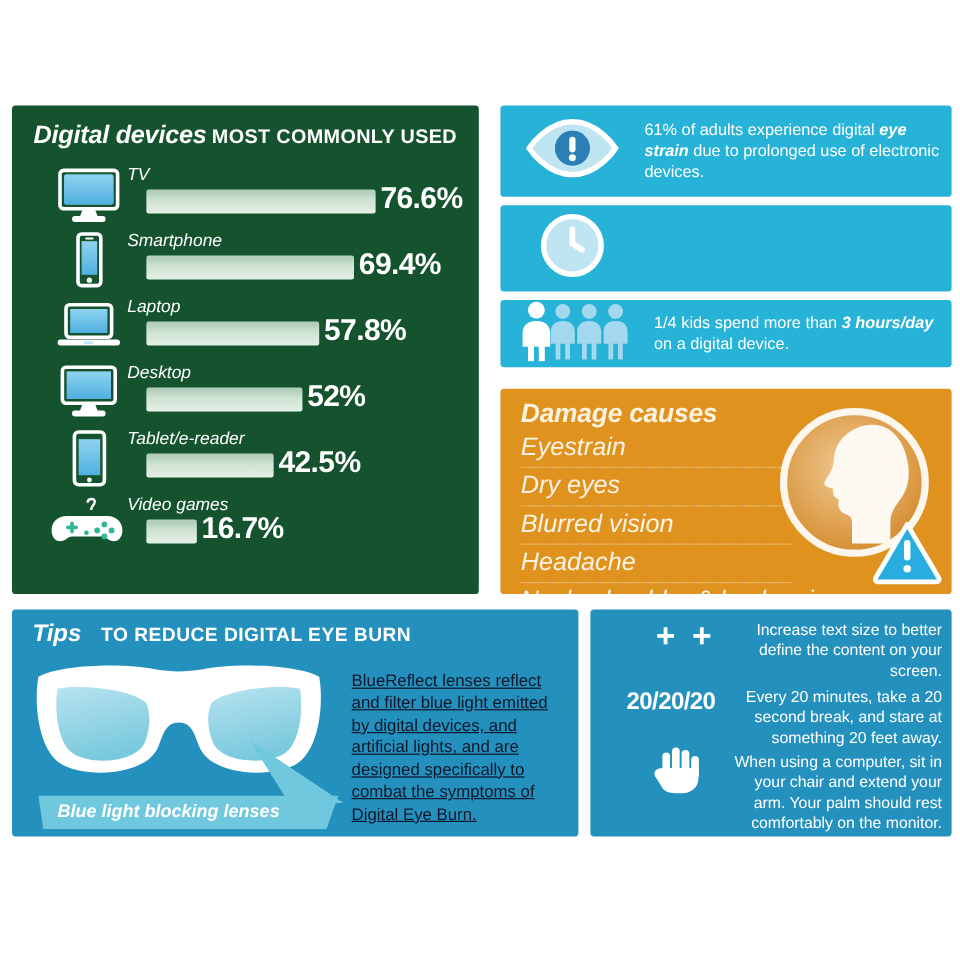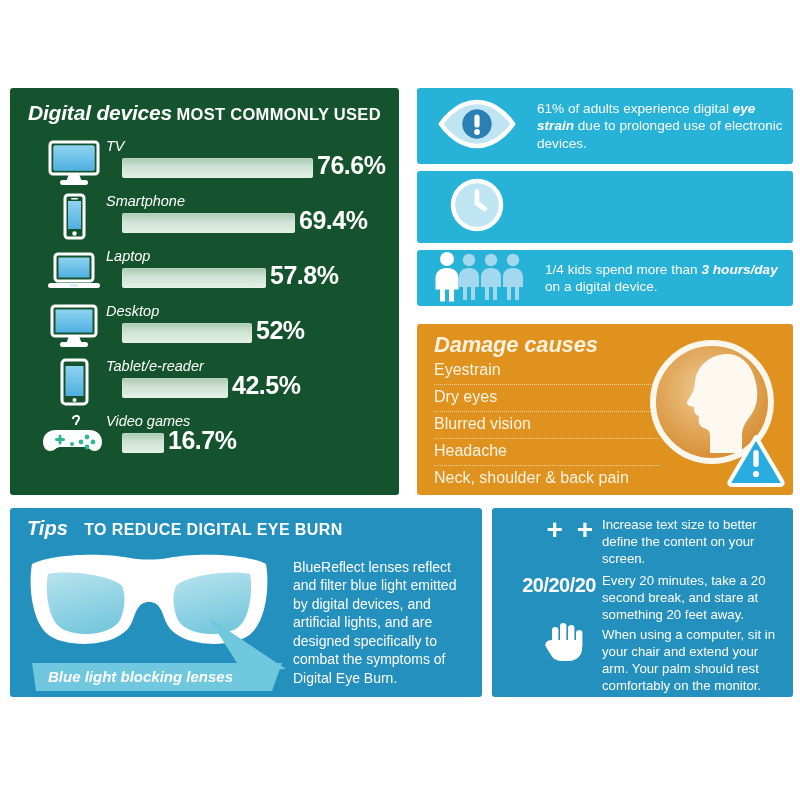--- a/index.html
+++ b/index.html
@@ -138,21 +138,22 @@
     font-style: italic;
     letter-spacing: -0.2px;
   }
   .damage-list {
     position: absolute;
     left: 17px; top: 38px;
     width: 225px;
   }
   .damage-item {
     color: #fdf4e6;
-    font-size: 16px;
+    font-size: 21px;
+    font-style: italic;
     line-height: 1.0;
     padding-bottom: 3px;
     white-space: nowrap;
   }
   .damage-sep {
     height: 1px;
     margin: 3px 0 4px 0;
     border-top: 1px dotted rgba(255,255,255,0.55);
   }
   .head-circle {
@@ -213,23 +214,24 @@
   }
   .arrow-svg {
     position: absolute;
     left: 180px; top: 105px;
     width: 110px; height: 62px;
   }
   .tips-para {
     position: absolute;
     left: 283px; top: 50px;
     width: 182px;
-    color: #ffffff;
+    color: #0f172a;
     font-size: 14px;
     line-height: 1.32;
+    text-decoration: underline;
   }
 
   
   .panel-tips2 {
     position: absolute;
     left: 492px; top: 508px;
     width: 301px; height: 189px;
     background: #2490bd;
     border-radius: 3px;
   }
@@ -239,20 +241,21 @@
     color: #ffffff;
     font-weight: bold;
     text-align: right;
   }
   .tip2-text {
     position: absolute;
     color: #ffffff;
     font-size: 13.2px;
     line-height: 1.3;
     width: 183px;
+    text-align: right;
   }
   #tip2-a .tip2-icon { left: 8px; top: 6px; width: 96px; font-size: 28px; letter-spacing: 3px; }
   #tip2-a .tip2-text { left: 110px; top: 8px; }
   #tip2-b .tip2-icon { left: 0px;  top: 66px; width: 104px; font-size: 20px; letter-spacing: -0.5px; }
   #tip2-b .tip2-text { left: 110px; top: 64px; }
   #tip2-c .tip2-icon { left: 8px;  top: 118px; width: 96px; }
   #tip2-c .tip2-text { left: 110px; top: 118px; }
 </style>
 </head>
 <body>

